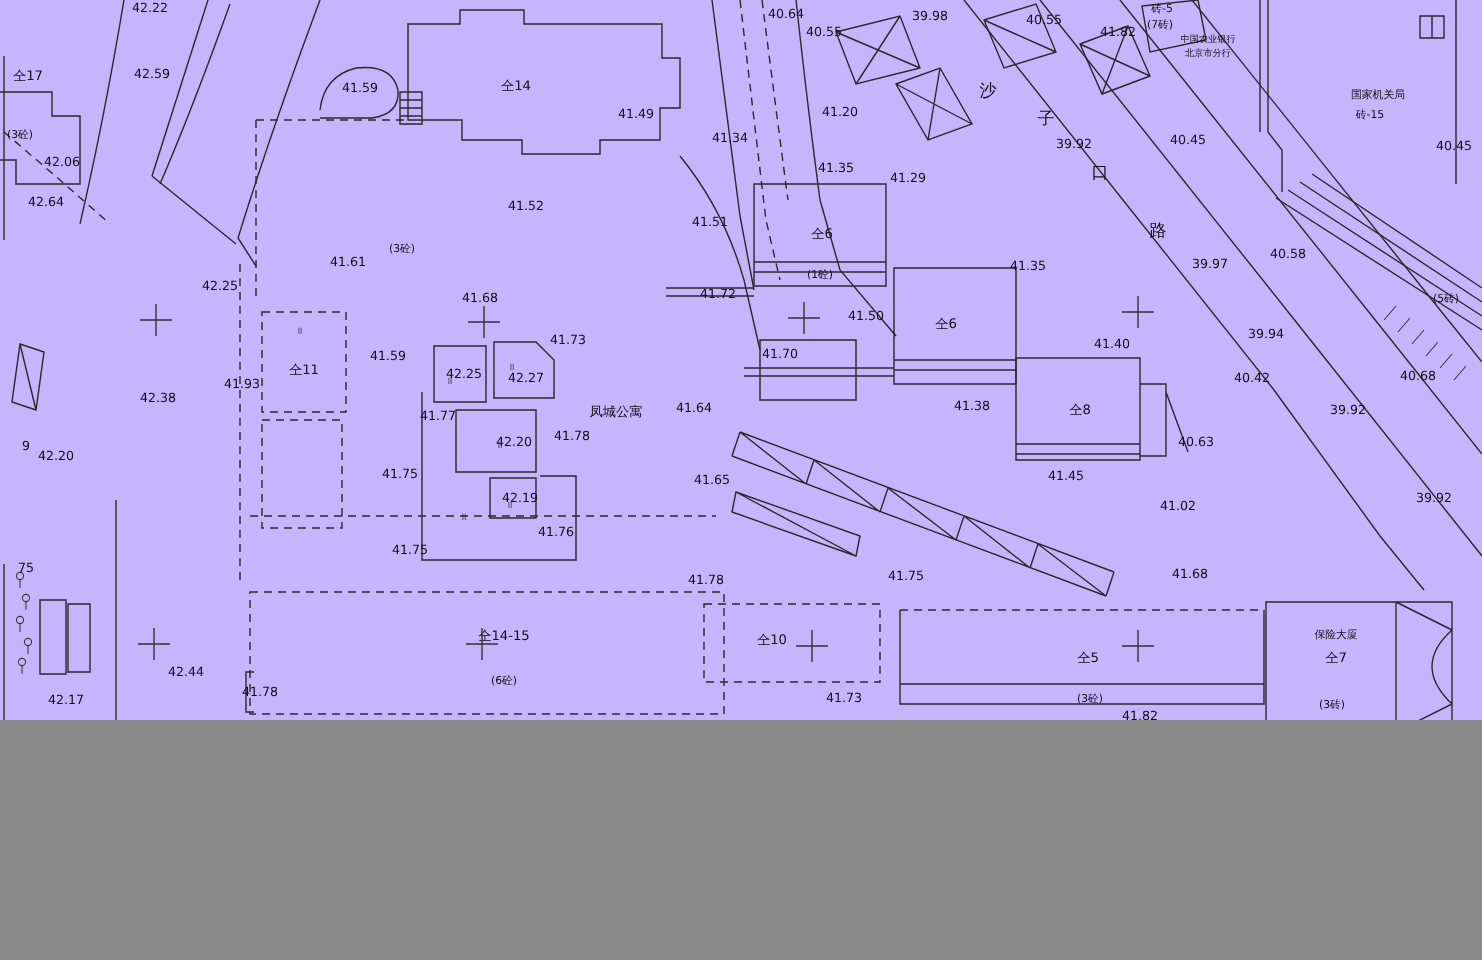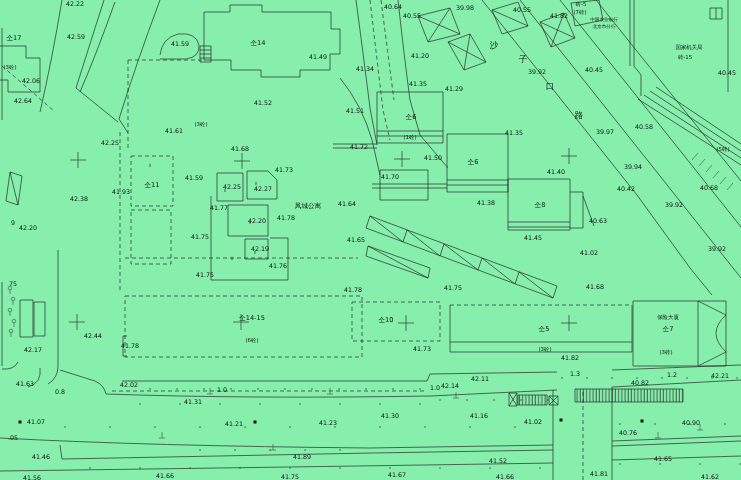--- a/index.html
+++ b/index.html
@@ -1,16 +1,16 @@
 <!DOCTYPE html>
 <html><head>
 <meta charset="utf-8">
 <style>
   html,body{margin:0;padding:0;background:#888;}
-  #stage{width:741px;height:480px;background:#86efac;position:relative;overflow:hidden;
+  #stage{width:741px;height:360px;background:#c4b5fd;position:relative;overflow:hidden;
          font-family:"DejaVu Sans",sans-serif;}
   svg{position:absolute;left:0;top:0;}
   svg path, svg line, svg circle, svg rect{vector-effect:non-scaling-stroke;}
   .ln{fill:none;stroke:#2a2a2a;stroke-width:0.7;}
   .lnthin{fill:none;stroke:#3a3a3a;stroke-width:0.55;}
   .dash{fill:none;stroke:#2a2a2a;stroke-width:0.7;stroke-dasharray:4 3;}
   .cross{fill:none;stroke:#333;stroke-width:0.7;}
   .hatchfill{fill:url(#hv);stroke:#2a2a2a;stroke-width:0.7;}
   text{fill:#111;}
   .lbl{font-size:6.3px;}

